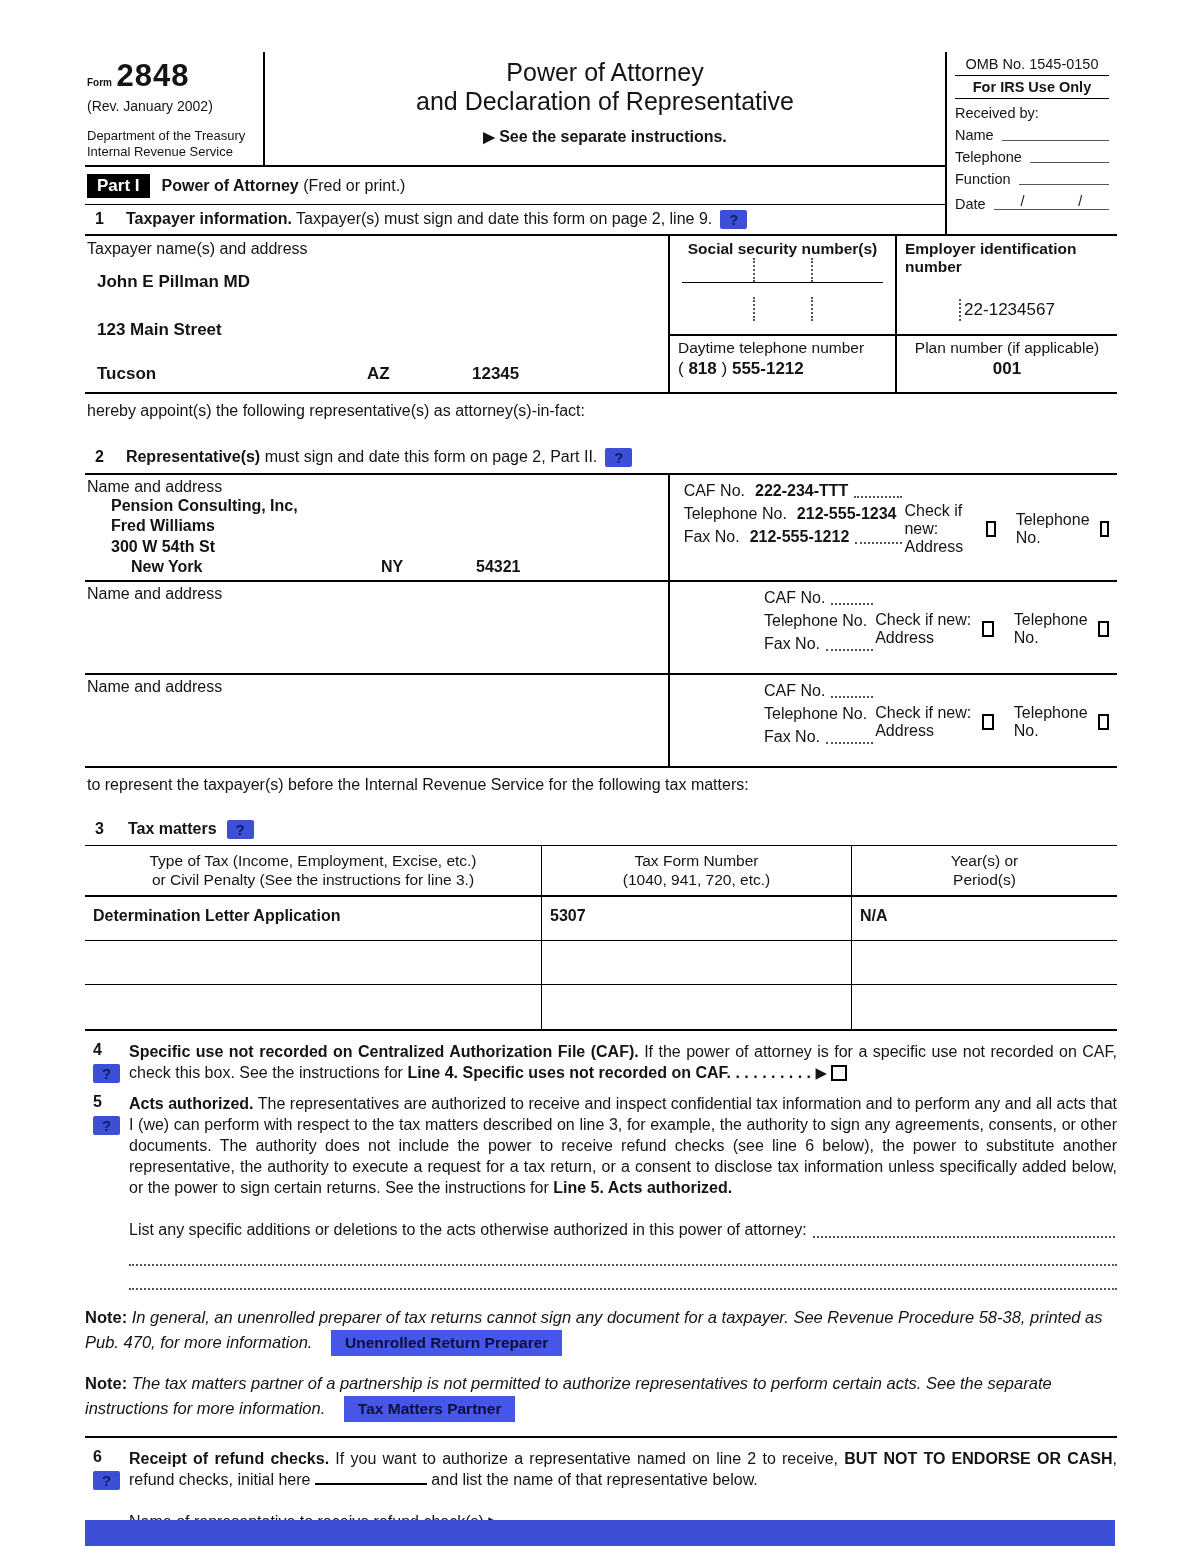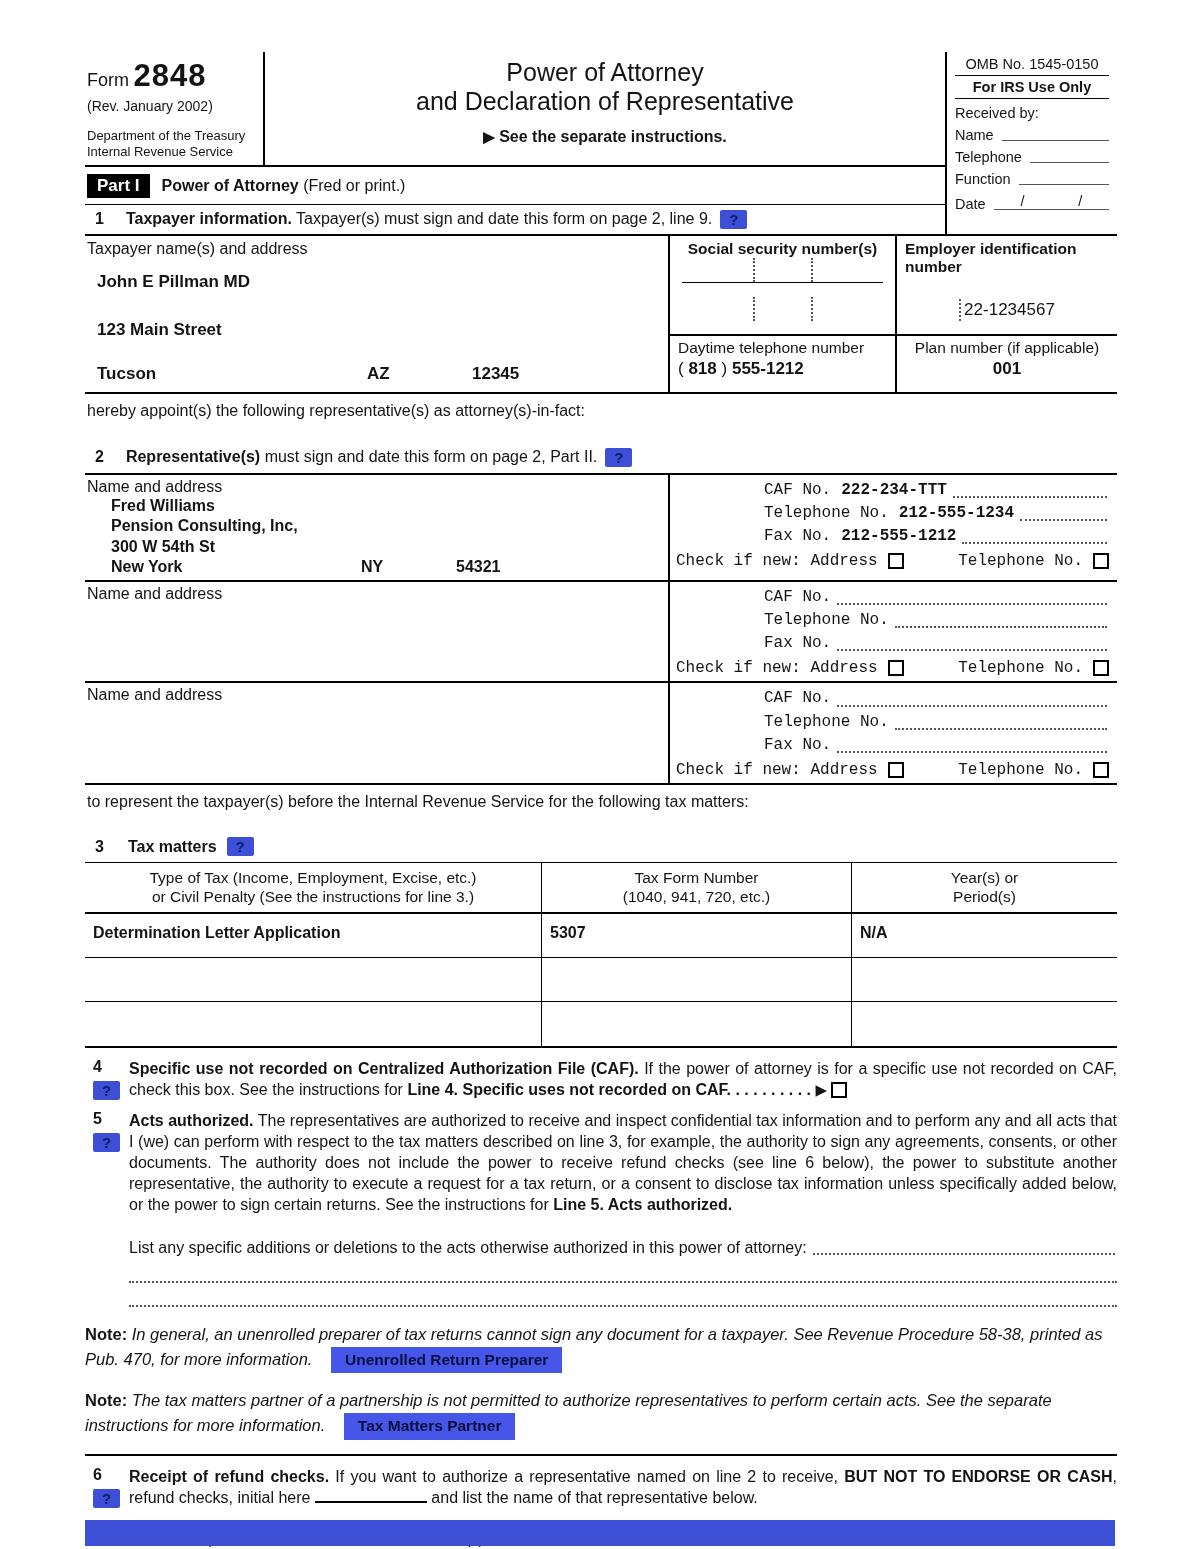--- a/index.html
+++ b/index.html
@@ -8,21 +8,21 @@
     position:relative; width:1200px; height:1549px; background:#fff;
     font-family:"Liberation Sans", sans-serif; color:#141414; font-size:16px;
     overflow:hidden;
   }
   .content { position:absolute; left:85px; top:52px; width:1032px; }
 
   
   .top-grid { display:grid; grid-template-columns:1fr 172px; }
   .hdr { display:flex; border-bottom:2px solid #000; min-height:100px; }
   .hdr-id { width:180px; padding:6px 8px 4px 2px; border-right:2px solid #000; }
-  .form-label { font-size:18px; }
+  .form-label { font-size:10px;font-weight:bold; }
   .form-number { font-size:31px; font-weight:bold; letter-spacing:1px; }
   .rev { font-size:14px; margin-top:4px; }
   .agency { font-size:13px; margin-top:14px; line-height:1.25; }
   .hdr-title { flex:1; text-align:center; padding-top:6px; }
   .title-line { font-size:25px; line-height:1.15; }
   .see-instructions { font-weight:bold; font-size:16px; margin-top:12px; }
   .part1-row { display:flex; align-items:center; gap:12px; padding:7px 0 6px 2px; border-bottom:1.5px solid #000; }
   .part1-badge { background:#000; color:#ffffff; font-weight:bold; font-size:17px; padding:2px 10px; }
   .line1-row { display:flex; align-items:center; gap:8px; padding:5px 0 5px 10px; border-bottom:2px solid #000; }
   .num { font-weight:bold; margin-right:14px; }
@@ -56,22 +56,22 @@
   .phone-val { font-size:17px; margin-top:2px; }
 
   .plain-line { padding:8px 0 2px 2px; }
 
   
   .line2-row { display:flex; align-items:center; gap:8px; padding:4px 0 6px 10px; border-bottom:2px solid #000; margin-top:22px; }
   .rep-row { display:grid; grid-template-columns:583px 449px; border-bottom:2px solid #000; min-height:93px; }
   .rep-left { padding:3px 8px 4px 2px; }
   .rep-name { font-weight:bold; margin-left:24px; line-height:1.3; }
   .rep-cityrow { display:flex; font-weight:bold; margin-left:24px; }
-  .rep-cityrow .city { width:250px; } .rep-cityrow .state { width:95px; }
-  .rep-right { border-left:2px solid #000; padding:4px 8px 4px 6px; display:flex; flex-direction:column; justify-content:flex-start;font-family:Liberation Mono, monospace; }
+  .rep-cityrow .city { width:250px;margin-left:20px; } .rep-cityrow .state { width:95px; }
+  .rep-right { border-left:2px solid #000; padding:4px 8px 4px 6px; display:flex; flex-direction:row; justify-content:flex-end; }
   .caf-block { padding-left:88px; }
   .flexline { display:flex; align-items:flex-end; line-height:1.45; }
   .flexline .lbl { white-space:nowrap; }
   .flexline .val { font-weight:bold; margin-left:10px; white-space:nowrap; }
   .lead { flex:1; border-bottom:2px dotted #555; margin:0 2px 4px 6px; min-height:10px; }
   .checkrow { display:flex; align-items:center; gap:10px; padding-top:4px; }
   .checkrow .sp { flex:1; }
   .cb { display:inline-block; width:16px; height:16px; border:2px solid #000; background:#fff; }
 
   
@@ -229,22 +229,22 @@
     <div class="line2-row">
       <span class="num">2</span>
       <span><b>Representative(s)</b>
         <span>must sign and date this form on page 2, Part II.</span></span>
       <span class="help">?</span>
     </div>
 
     <div class="rep-row">
       <div class="rep-left">
         <div>Name and address</div>
+        <div class="rep-name">Pension Consulting, Inc,</div>
         <div class="rep-name">Fred Williams</div>
-        <div class="rep-name">Pension Consulting, Inc,</div>
         <div class="rep-name">300 W 54th St</div>
         <div class="rep-cityrow">
           <span class="city">New York</span>
           <span class="state">NY</span>
           <span>54321</span>
         </div>
       </div>
       <div class="rep-right">
         <div class="caf-block">
           <div class="flexline">

